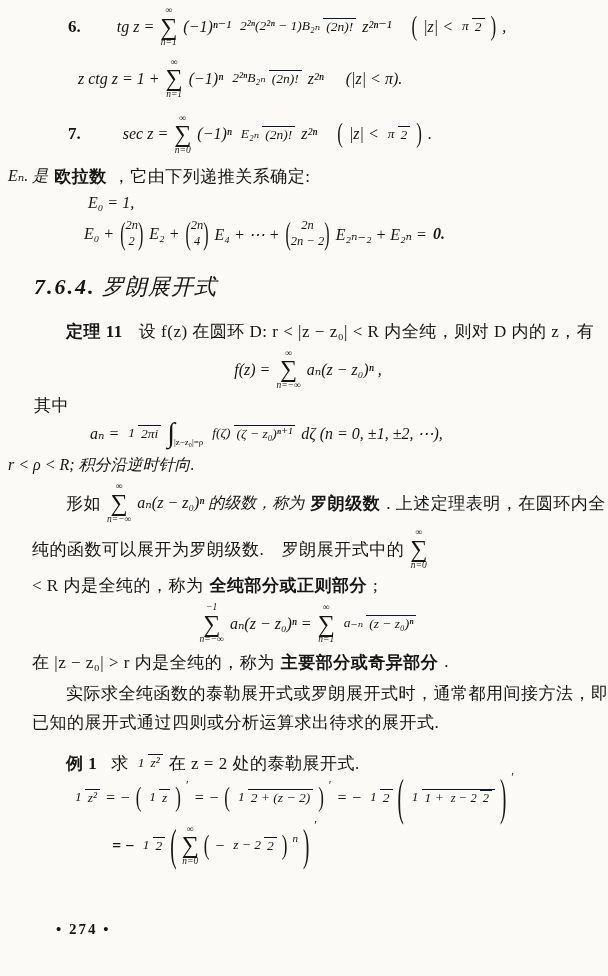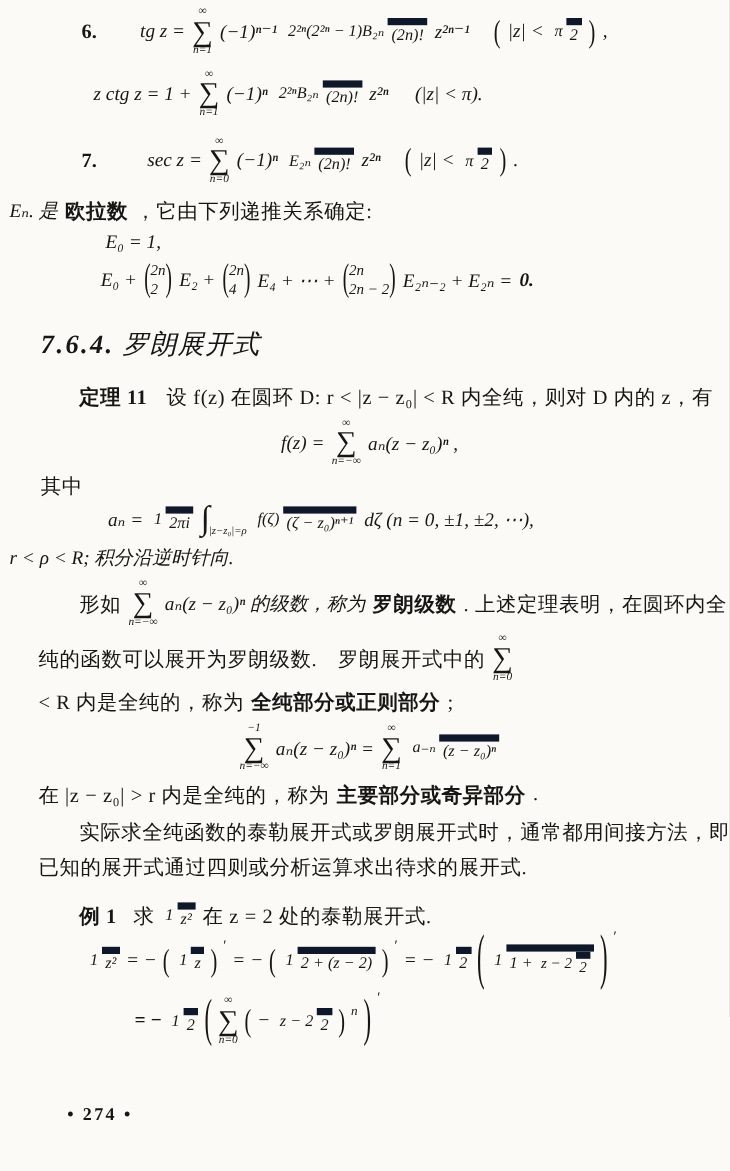--- a/index.html
+++ b/index.html
@@ -17,48 +17,48 @@
   .no { font-size:17px; font-weight:bold; font-style:normal; }
 
   
   .row { display:flex; align-items:center; gap:6px; }
   .pline { display:flex; align-items:center; gap:6px; }
 
   
   .frac { display:inline-flex; flex-direction:row; align-items:center;
           font-size:13.5px; line-height:1.25; font-style:italic; }
   .frac .num { padding:0 3px; }
-  .frac .den { padding:0 3px; border-top:6px solid #0f172a; }
+  .frac .den { padding:0 3px; border-top:1px solid #0f172a; }
   .denrow { display:inline-flex; align-items:center; gap:4px; }
   .frac .frac { font-size:12.5px; }
 
   
   .sum { display:inline-flex; flex-direction:column; align-items:center;
          line-height:1; font-style:normal; }
   .sum .lim { font-size:9.5px; font-style:italic; letter-spacing:0; }
   .sum .sg  { font-size:24px; line-height:.95; }
 
   
   .binom { display:inline-flex; align-items:center; }
-  .binom .stack { display:inline-flex; flex-direction:column; 
+  .binom .stack { display:inline-flex; flex-direction:column; align-items:center;
                   font-size:12.5px; line-height:1.25; font-style:italic; }
   .bp { display:inline-block; transform:scaleY(2.0); font-size:16px; font-style:normal; }
 
   
   .mp  { display:inline-block; transform:scaleY(1.55); font-size:17px; font-style:normal; }
   .tp1 { display:inline-block; transform:scaleY(2.7);  font-size:19px; font-style:normal; }
   .tp2 { display:inline-block; transform:scaleY(2.3);  font-size:19px; font-style:normal; }
 
   .prime { font-size:12px; font-style:normal; transform:translateY(-12px); display:inline-block; }
   .primehi { font-size:12px; font-style:normal; transform:translateY(-20px); display:inline-block; }
 
   
   .intwrap { display:inline-flex; align-items:center; font-style:normal; }
   .int { font-size:28px; line-height:1; }
-  .intsub { font-size:9px; font-style:italic; transform:translateY(9px); margin-left:-1px;text-align:center; }
+  .intsub { font-size:9px; transform:translateY(9px); margin-left:-1px;text-align:center; }
 
   .heading { font-size:22px; letter-spacing:1px; margin:22px 0 0 2px; white-space:nowrap;font-style:italic; }
   .heading .hn { font-weight:bold; letter-spacing:2px; }
 
   .pagenum { position:absolute; left:56px; bottom:38px; font-size:15px; font-weight:bold; letter-spacing:2px; }
 
   .sup { font-size:11px; font-style:italic; transform:translateY(-8px); display:inline-block; }
 </style>
 </head>
 <body>

